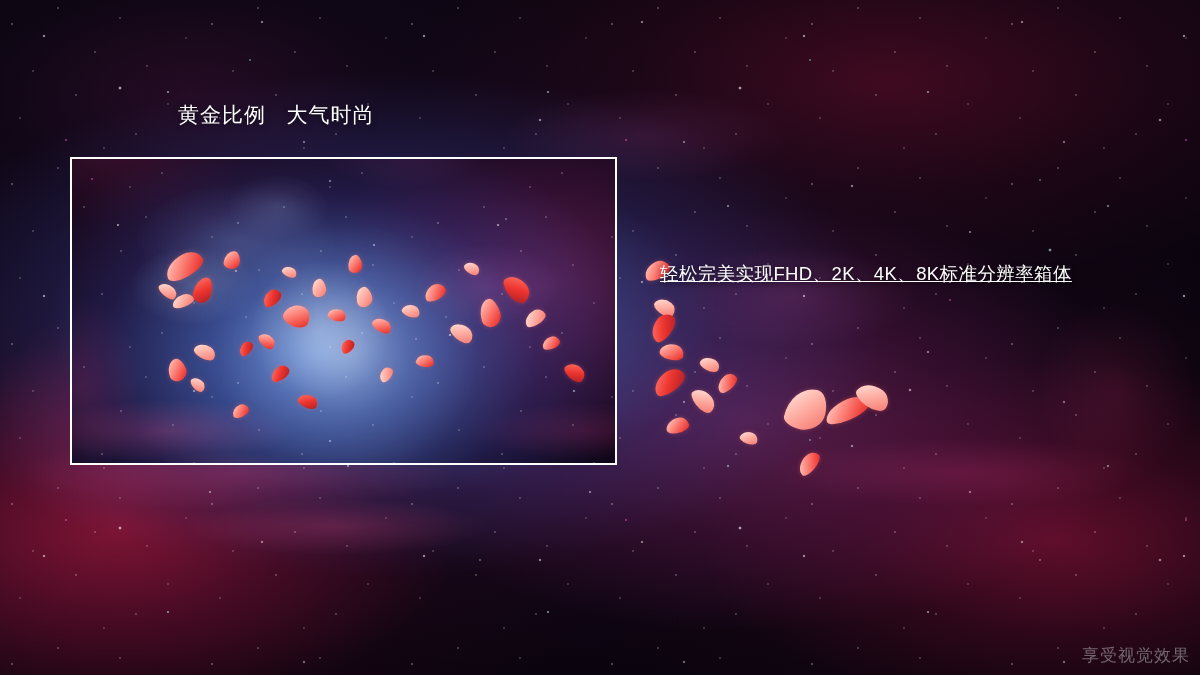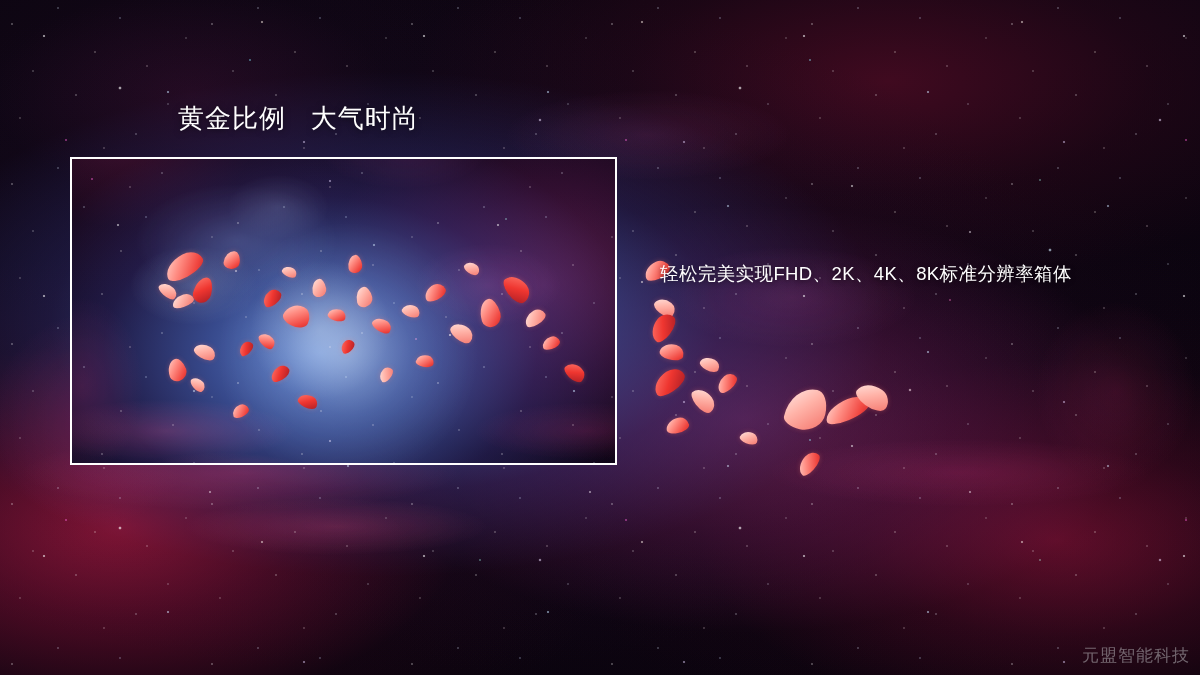--- a/index.html
+++ b/index.html
@@ -204,40 +204,41 @@
     background:
       radial-gradient(circle 130px at 46% 56%, rgba(210,230,255,0.34) 0%, rgba(150,190,255,0.14) 48%, rgba(90,120,220,0) 100%),
       radial-gradient(circle 70px at 42% 52%, rgba(235,246,255,0.28) 0%, rgba(200,220,255,0) 100%);
   }
 
   
   #slide-title {
     position: absolute;
     left: 178px;
     top: 101px;
-    font-size: 26px;
+    font-size: 21px;
     letter-spacing: 1px;
     color: #ffffff;
     white-space: pre;
     text-shadow: 0 1px 6px rgba(0,0,0,0.55);
   }
 
   #body-text {
     position: absolute;
     left: 660px;
     top: 252px;
     width: 500px;
   }
   .body-line {
     font-size: 18.5px;
     line-height: 44px;
     color: #ffffff;
     letter-spacing: 0.4px;
     white-space: pre;
     text-shadow: 0 1px 5px rgba(0,0,0,0.55);
+    text-decoration: underline;
   }
 
   #watermark {
     position: absolute;
     right: 10px;
     bottom: 8px;
     font-size: 17px;
     letter-spacing: 1px;
     color: rgba(188,188,192,0.52);
     white-space: pre;
@@ -321,15 +322,15 @@
       </div>
     </div>
   </div>
 
   <div id="slide-title">黄金比例   大气时尚</div>
 
   <div id="body-text">
     <div class="body-line">轻松完美实现FHD、2K、4K、8K标准分辨率箱体</div>
   </div>
 
-  <div id="watermark">元盟智能科技</div>
+  <div id="watermark">享受视觉效果</div>
 
 </div>
 
 </body></html>

